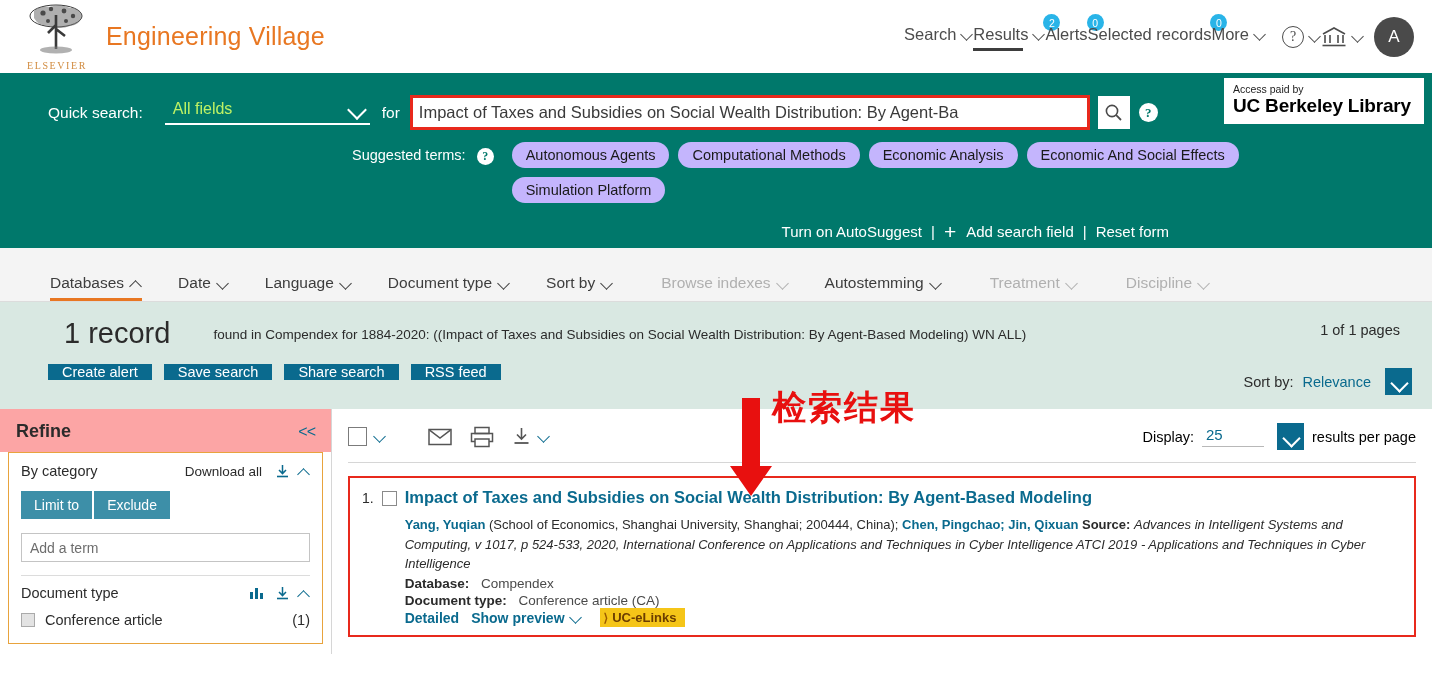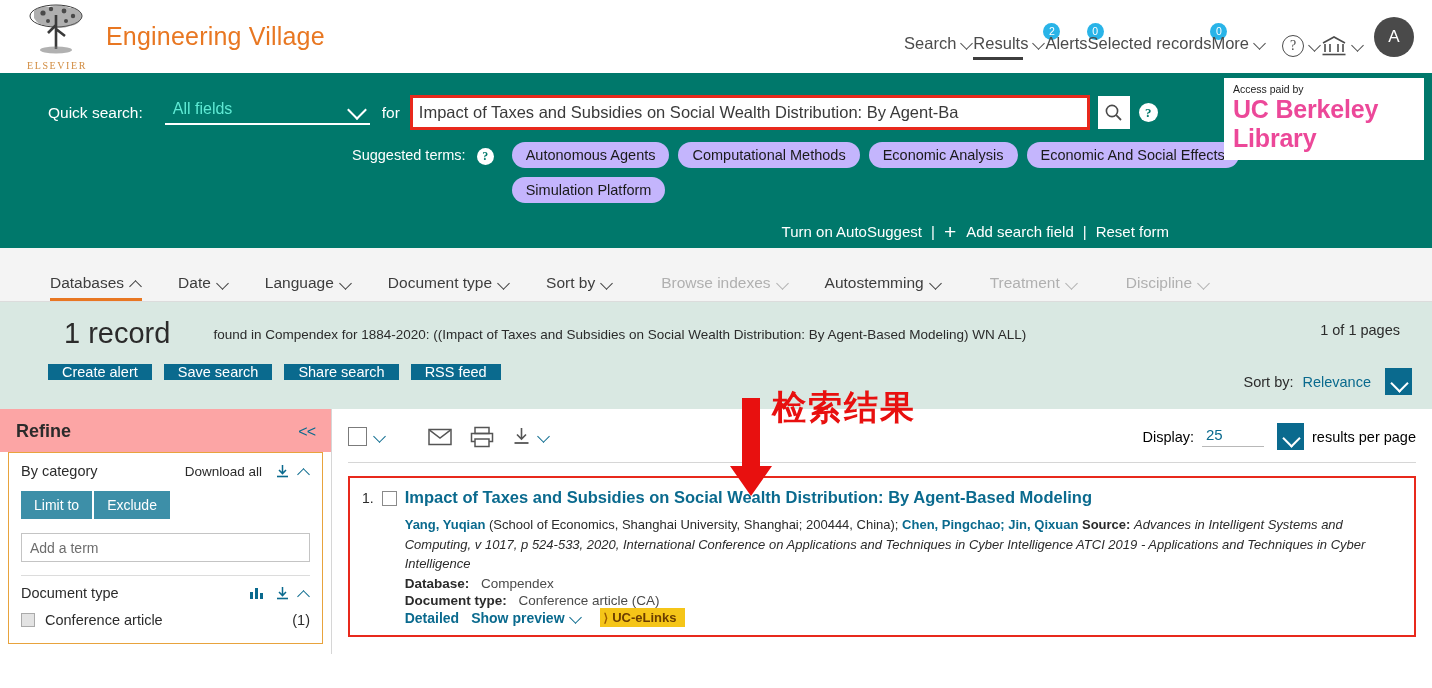--- a/index.html
+++ b/index.html
@@ -25,21 +25,21 @@
     font-family: "Liberation Serif", serif;
     font-size: 10px; letter-spacing: 1.6px; color: #d18b3f;
     margin-top: 1px;
   }
   .brand-title {
     font-size: 25px; color: #e87722; font-weight: 400;
     letter-spacing: .2px;
   }
 
   .topnav {
-    display: flex; align-items: flex-end; 
+    display: flex; align-items: center; 
     margin-left: auto; margin-right: 4px;
   }
   .navitem {
     position: relative; font-size: 16.5px; color: #4c4c4c;
     display: flex; align-items: center; gap: 6px;
     padding-bottom: 4px; cursor: pointer; white-space: nowrap;
   }
   .navitem.active::after {
     content: ""; position: absolute; left: 0; right: 22px; bottom: -3px;
     height: 3px; background: #3d3d3d;
@@ -77,21 +77,21 @@
   
   .greenpanel {
     background: #00786b; padding: 0 0 8px 0;
     position: relative; height: 175px;
   }
   .qsrow { display: flex; align-items: center; padding: 22px 0 0 48px; }
   .qslabel { color: #fff; font-size: 15.5px; margin-right: 22px; }
   .fieldsel {
     width: 205px; border-bottom: 2px solid #fff;
     display: flex; align-items: center; justify-content: space-between;
-    padding: 0 2px 5px 8px; color: #5eead4; font-size: 16px; cursor: pointer;
+    padding: 0 2px 5px 8px; color: #bef264; font-size: 16px; cursor: pointer;
   }
   .fieldsel .chev { color: #fff; width: 20px; height: 14px; }
   .fieldsel .chev::before { width: 12px; height: 12px; border-width: 2.4px; left: 2px; }
   .forlabel { color: #fff; font-size: 15.5px; margin: 0 10px 0 12px; }
   .searchbox {
     width: 680px; height: 35px; background: #fff;
     border: 3px solid #e8291c;
     display: flex; align-items: center; padding: 0 6px;
     font-size: 16.5px; color: #3a3a3a; overflow: hidden; white-space: nowrap;
   }
@@ -105,21 +105,21 @@
     display: flex; align-items: center; justify-content: center;
     margin-left: 9px; cursor: pointer;
     font-family: "Liberation Serif", serif;
   }
 
   .uc-badge {
     position: absolute; right: 8px; top: 5px;
     background: #fff; padding: 5px 9px 7px 9px; width: 200px;
   }
   .uc-small { font-size: 10.5px; color: #222; }
-  .uc-big { font-size: 25px; color: #ec4899; font-weight: bold; letter-spacing: -.2px; }
+  .uc-big { font-size: 19px; color: #000000; font-weight: bold; letter-spacing: -.2px; }
 
   .sugrow { display: flex; padding: 12px 0 0 352px; align-items: flex-start; }
   .suglabel { color: #fff; font-size: 14.5px; margin-right: 0; padding-top: 5px; white-space: nowrap; }
   .sugpills { display: flex; flex-wrap: wrap; gap: 9px 9px; width: 760px; margin-left: 18px; }
   .pill {
     background: #c4b5fd; border-radius: 16px; padding: 5px 14px;
     font-size: 14.5px; color: #1a1a1a; cursor: pointer; white-space: nowrap;
   }
 
   .formactions {

